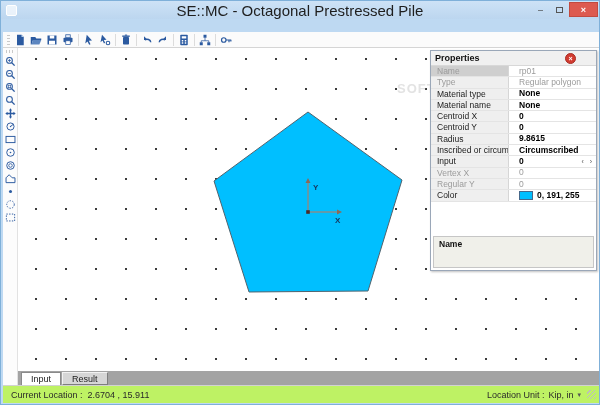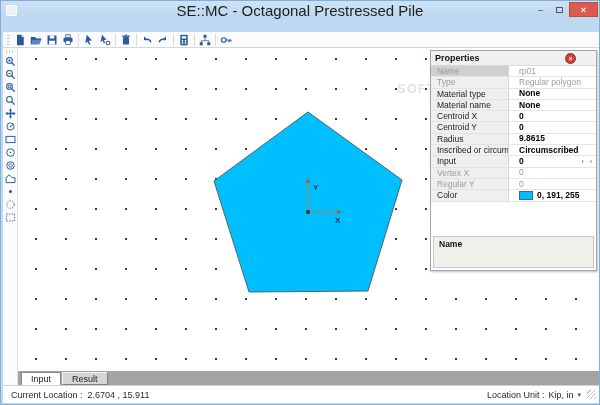--- a/index.html
+++ b/index.html
@@ -73,21 +73,21 @@
 
   
   .tabstrip{position:absolute;left:17px;top:370px;width:581px;height:14px;background:#a3a3a3;
     display:flex;align-items:flex-end;padding-left:3px;}
   .tab{height:13px;padding:0 9px;font-size:9px;line-height:13px;color:#222;margin-right:1px;}
   .tab.active{background:#ffffff;border:1px solid #8a8a8a;border-bottom:none;}
   .tab.inactive{background:#d6d6d6;border-top:1px solid #f2f2f2;border-left:1px solid #f2f2f2;
     border-right:1px solid #7e7e7e;border-bottom:1px solid #7e7e7e;text-align:right;}
 
   
-  .statusbar{position:absolute;left:2px;top:384px;width:596px;height:18px;background:#ffffff;
+  .statusbar{position:absolute;left:2px;top:384px;width:596px;height:18px;background:#bef264;
     border-top:1px solid #d2d2d2;display:flex;align-items:center;font-size:9px;color:#2a2a2a;}
   .status-left{padding-left:8px;display:flex;gap:5px;align-items:center;}
   .status-right{margin-left:auto;display:flex;align-items:center;gap:4px;padding-right:3px;}
   .unit-caret{font-size:7px;color:#555;}
   .resize-grip{width:9px;height:9px;margin-left:2px;
     background:repeating-linear-gradient(135deg,transparent 0 2px,#bdbdbd 2px 3px);}
 </style>
 </head>
 <body>
 

